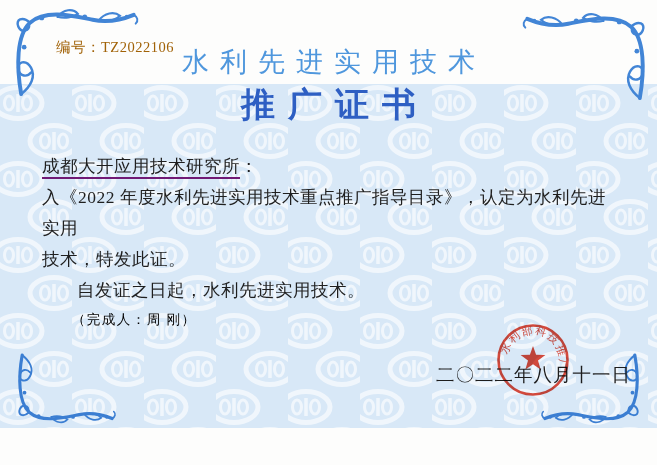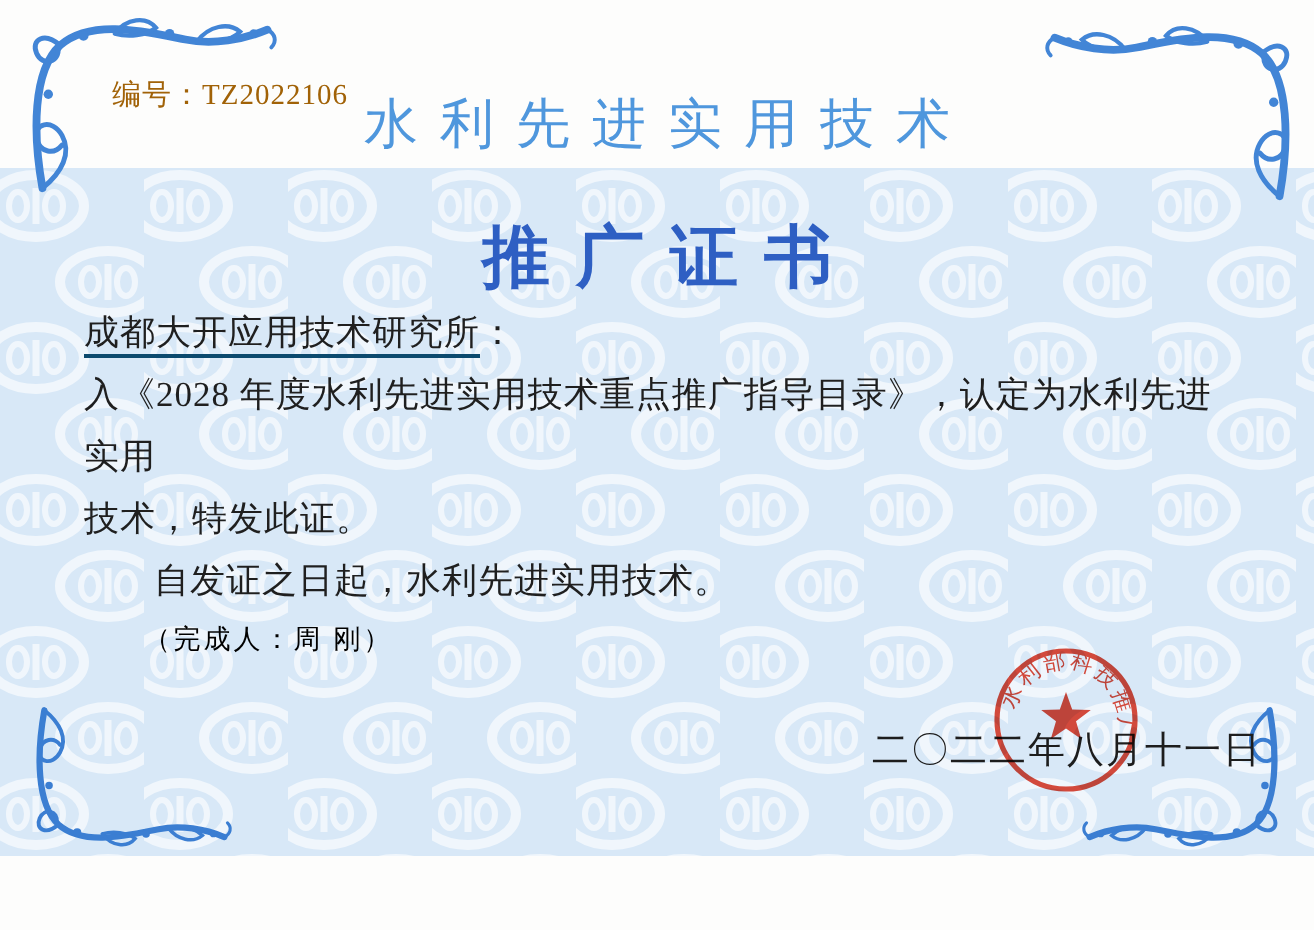--- a/index.html
+++ b/index.html
@@ -29,29 +29,29 @@
   
   #title1{
     position:absolute;left:0;top:44px;width:657px;text-align:center;
     font-size:27px;letter-spacing:11px;padding-left:11px;box-sizing:border-box;
     color:#4f97dd;font-weight:500;
   }
   #title2{
     position:absolute;left:0;top:82px;width:657px;text-align:center;
     font-family:"Liberation Sans","DejaVu Sans",sans-serif;
     font-size:34px;font-weight:bold;letter-spacing:13px;padding-left:13px;
-    box-sizing:border-box;color:#2e5fc3;margin-top:24px;
+    box-sizing:border-box;color:#2e5fc3;
   }
   
   #bodytext{
     position:absolute;left:42px;top:151px;width:578px;
     font-size:17.5px;line-height:31px;letter-spacing:.5px;
   }
   .indent{text-indent:2em;}
-  .u-blue{border-bottom:2px solid #0c4a6e;padding-bottom:1px;}
+  .u-blue{border-bottom:2px solid #701a75;padding-bottom:1px;}
   #completer{
     font-size:13.5px;line-height:24px;letter-spacing:1.5px;
     padding-left:2.2em;color:#000000;margin-top:2px;
   }
   
   #date{
     position:absolute;left:436px;top:362px;font-size:18.5px;
     letter-spacing:1px;color:#1d1d1d;z-index:2;
   }
   #seal{
@@ -149,21 +149,21 @@
     <span>编号：</span><span>TZ2022106</span>
   </div>
 
   <div id="title1">水利先进实用技术</div>
   <div id="title2">推广证书</div>
 
   <div id="bodytext">
     <div>
       <span class="u-blue">成都大开应用技术研究所</span><span>：</span>
     </div>
-    <div>入《2028 年度水利先进实用技术重点推广指导目录》，认定为水利先进实用</div>
+    <div>入《2022 年度水利先进实用技术重点推广指导目录》，认定为水利先进实用</div>
     <div>技术，特发此证。</div>
     <div class="indent">自发证之日起，水利先进实用技术。</div>
     <div id="completer">（完成人：周 刚）</div>
   </div>
 
   <div id="date">二〇二二年八月十一日</div>
 
   <svg id="seal" viewBox="0 0 78 78">
     <defs>
       <path id="sealArc" d="M14.6,47.9 A26,26 0 1,1 63.4,47.9" fill="none"></path>

